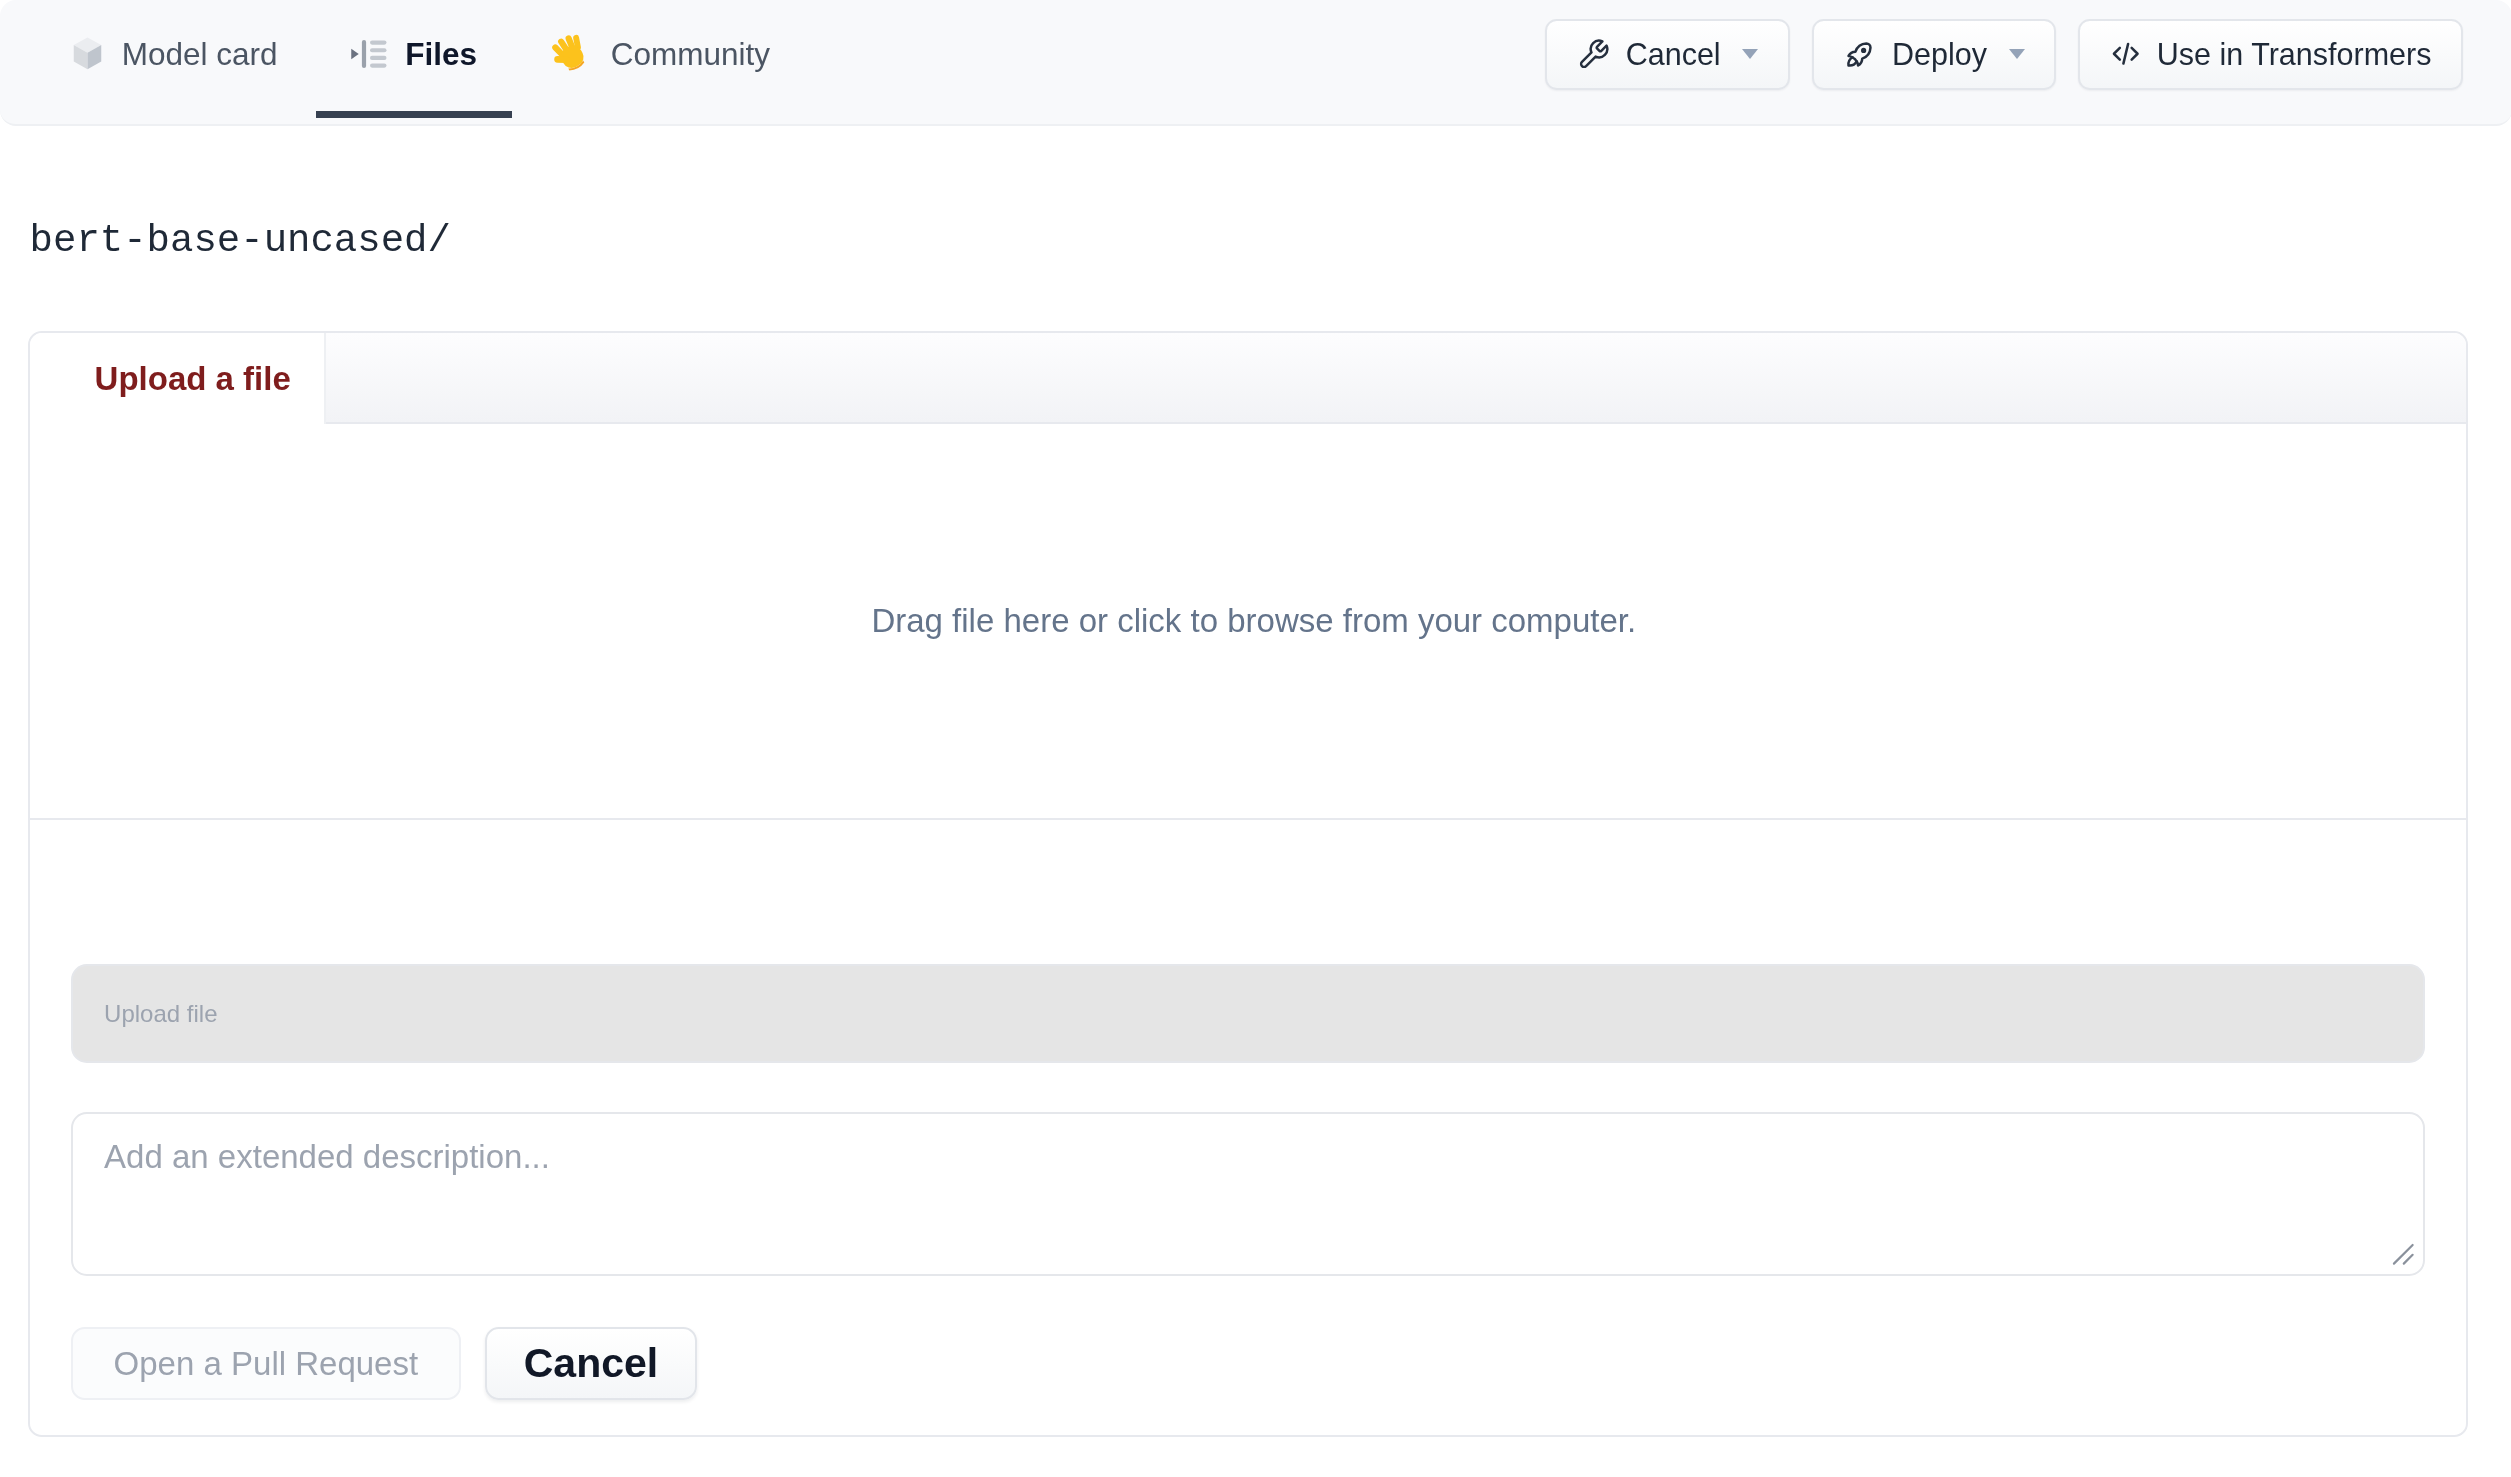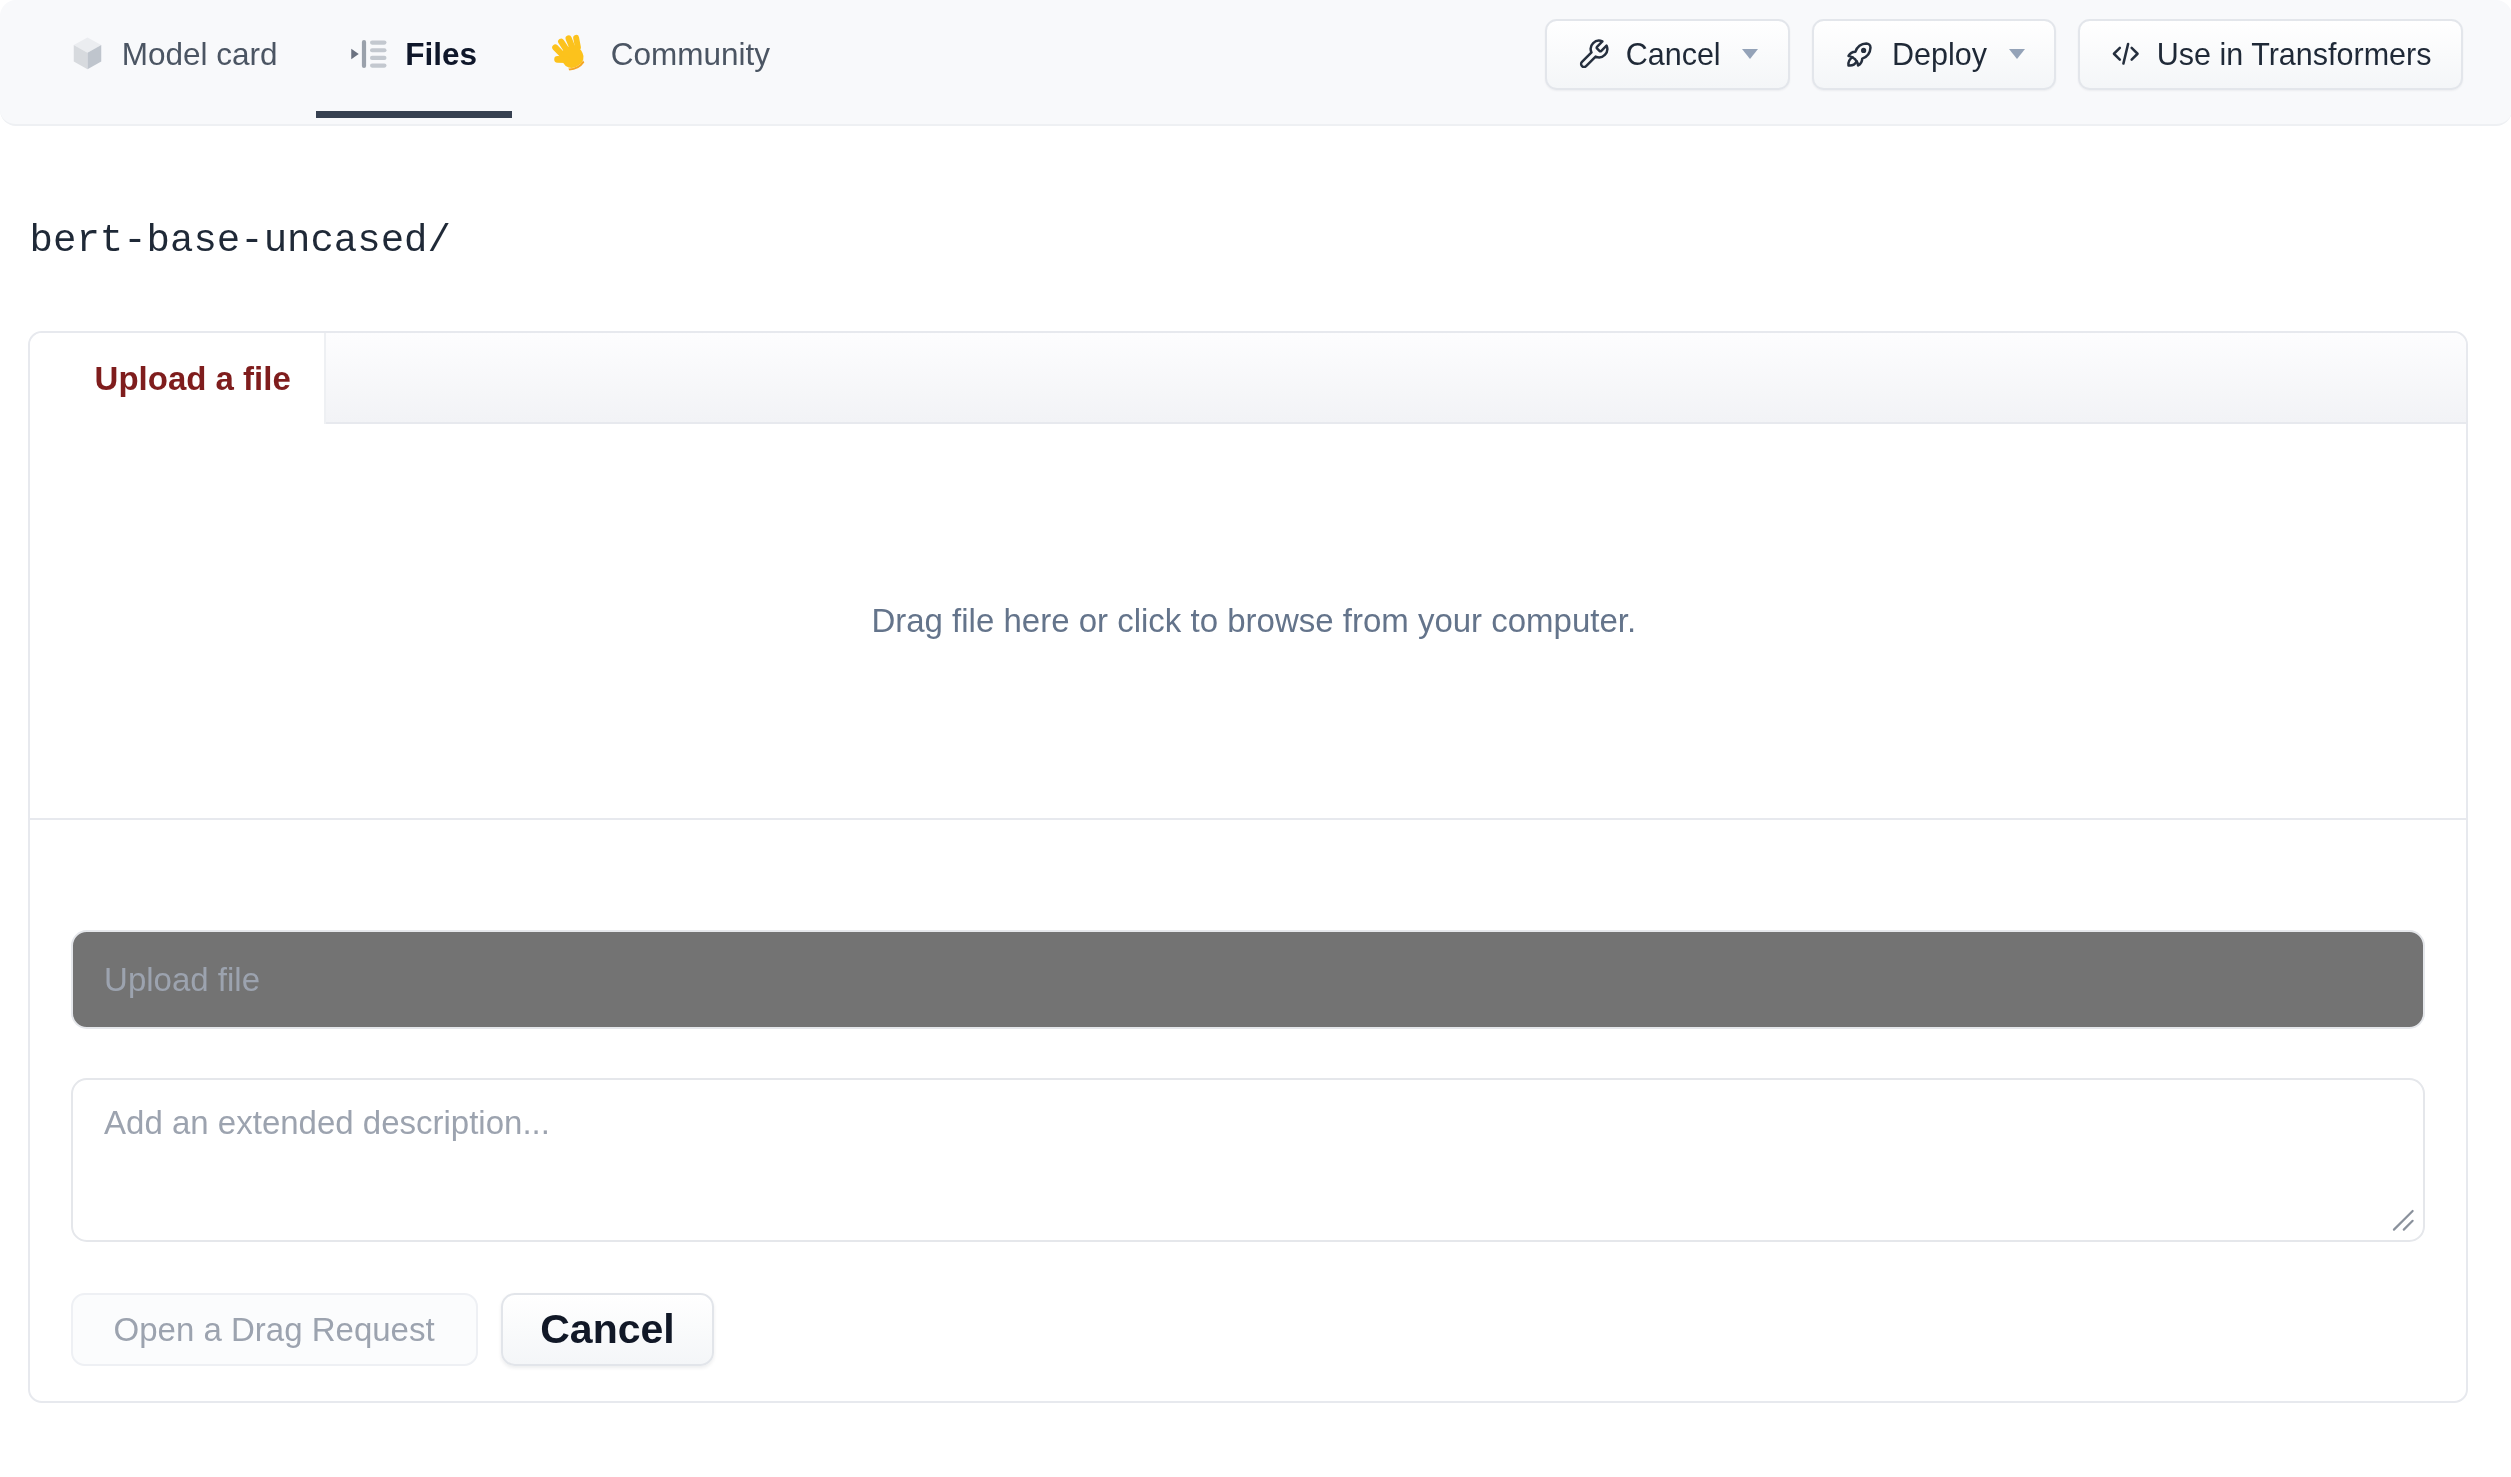--- a/index.html
+++ b/index.html
@@ -93,24 +93,24 @@
     border-bottom: 2px solid #e7e9ee;
     display: flex; align-items: center; justify-content: center;
     cursor: pointer;
   }
   .dropzone-hint { font-size: 33px; color: #64748b; margin-left: 12px; }
 
   .propose { padding: 49px 41px 35px; }
   .propose-heading { margin: 0; font-size: 33px; font-weight: 700; color: #0f172a; }
   .text-input {
     display: block; width: 100%; box-sizing: border-box;
-    height: 99px; margin-top: 61px;
+    height: 99px; margin-top: 95px;
     border: 2px solid #e5e7eb; border-radius: 15.8px;
-    padding: 0 31.5px; font-size: 33px; font-family: inherit; color: #1f2937;
-    background: #737373; outline: none;
+    padding: 0 31.5px; font-size: 24px; font-family: inherit; color: #1f2937;
+    background: #e5e5e5; outline: none;
   }
   .textarea-wrap { position: relative; margin-top: 49px; }
   .description-textarea {
     display: block; width: 100%; box-sizing: border-box;
     height: 164px;
     border: 2px solid #e5e7eb; border-radius: 15.8px;
     padding: 23.6px 31.5px; font-size: 33px; font-family: inherit; color: #1f2937;
     background: #fff; resize: none; outline: none;
   }
   .text-input::placeholder, .description-textarea::placeholder { color: #9ca3af; }
@@ -244,18 +244,18 @@
       <textarea class="description-textarea" placeholder="Add an extended description..." style=""></textarea>
       <span class="resize-handle">
         <svg width="25.6" height="25.6" viewBox="0 0 26 26" fill="none" stroke="#8a919c" stroke-width="2.2" stroke-linecap="round">
           <path d="M4 23 L23 4"></path>
           <path d="M14 23 L23 14"></path>
         </svg>
       </span>
     </div>
 
     <div class="button-row">
-      <button class="btn-primary-disabled">Open a Drag Request</button>
+      <button class="btn-primary-disabled">Open a Pull Request</button>
       <button class="btn-cancel">Cancel</button>
     </div>
   </div>
 </div>
 
 
 </body></html>

